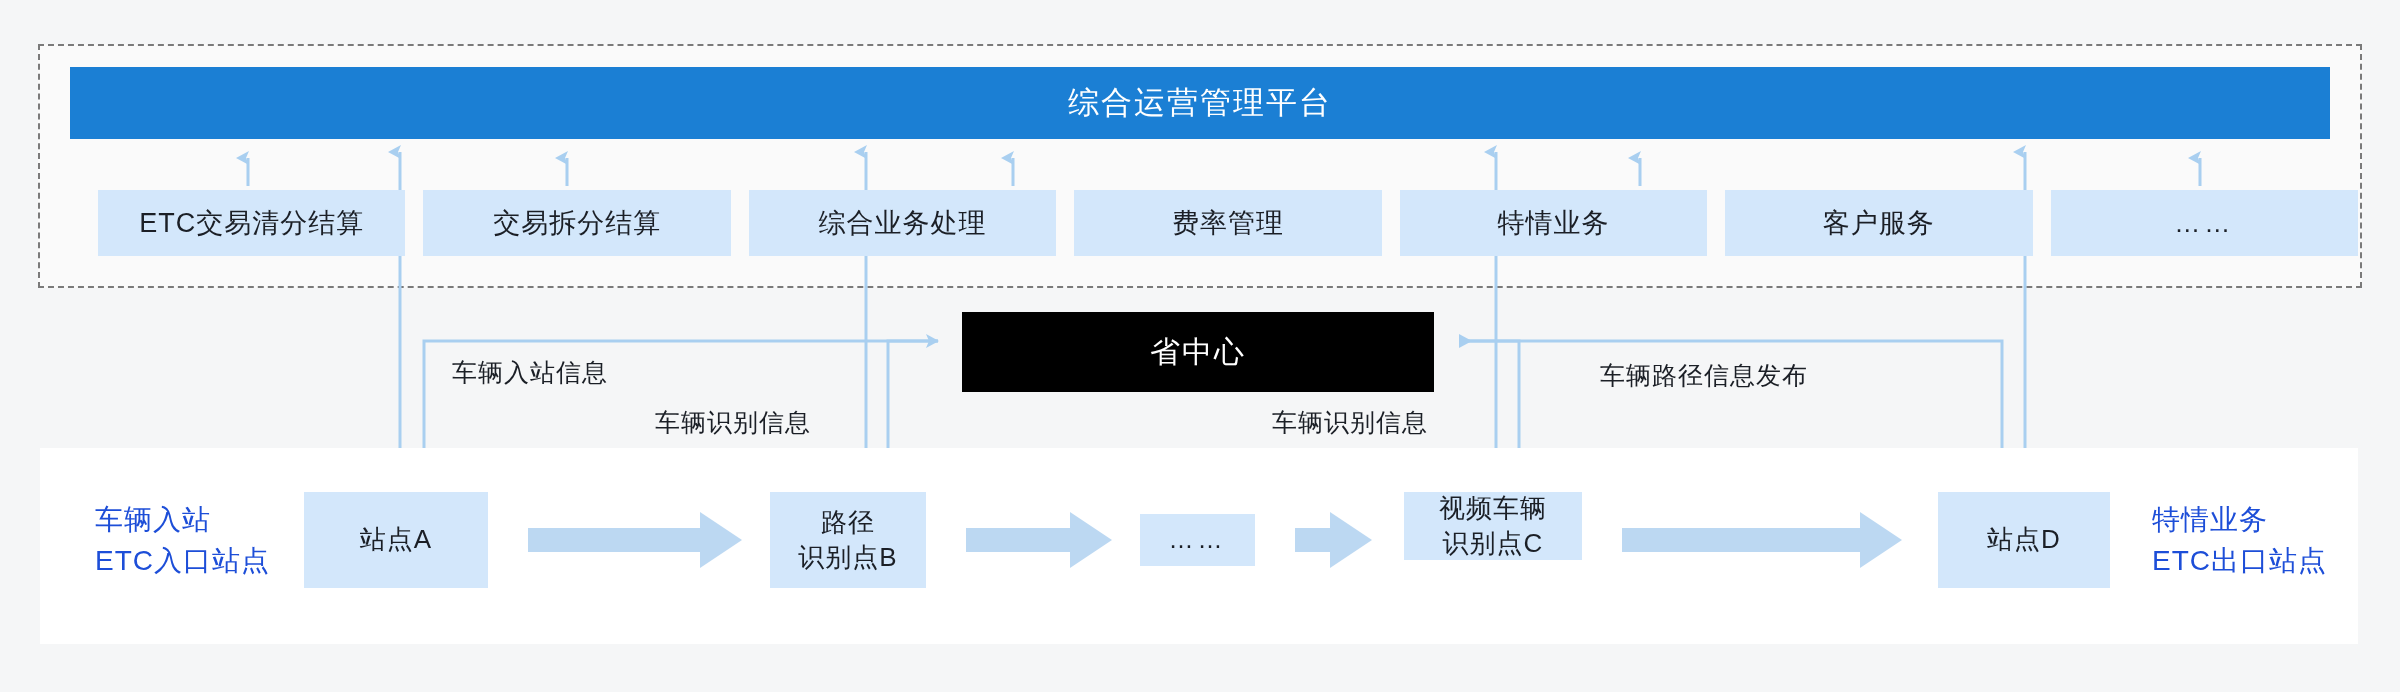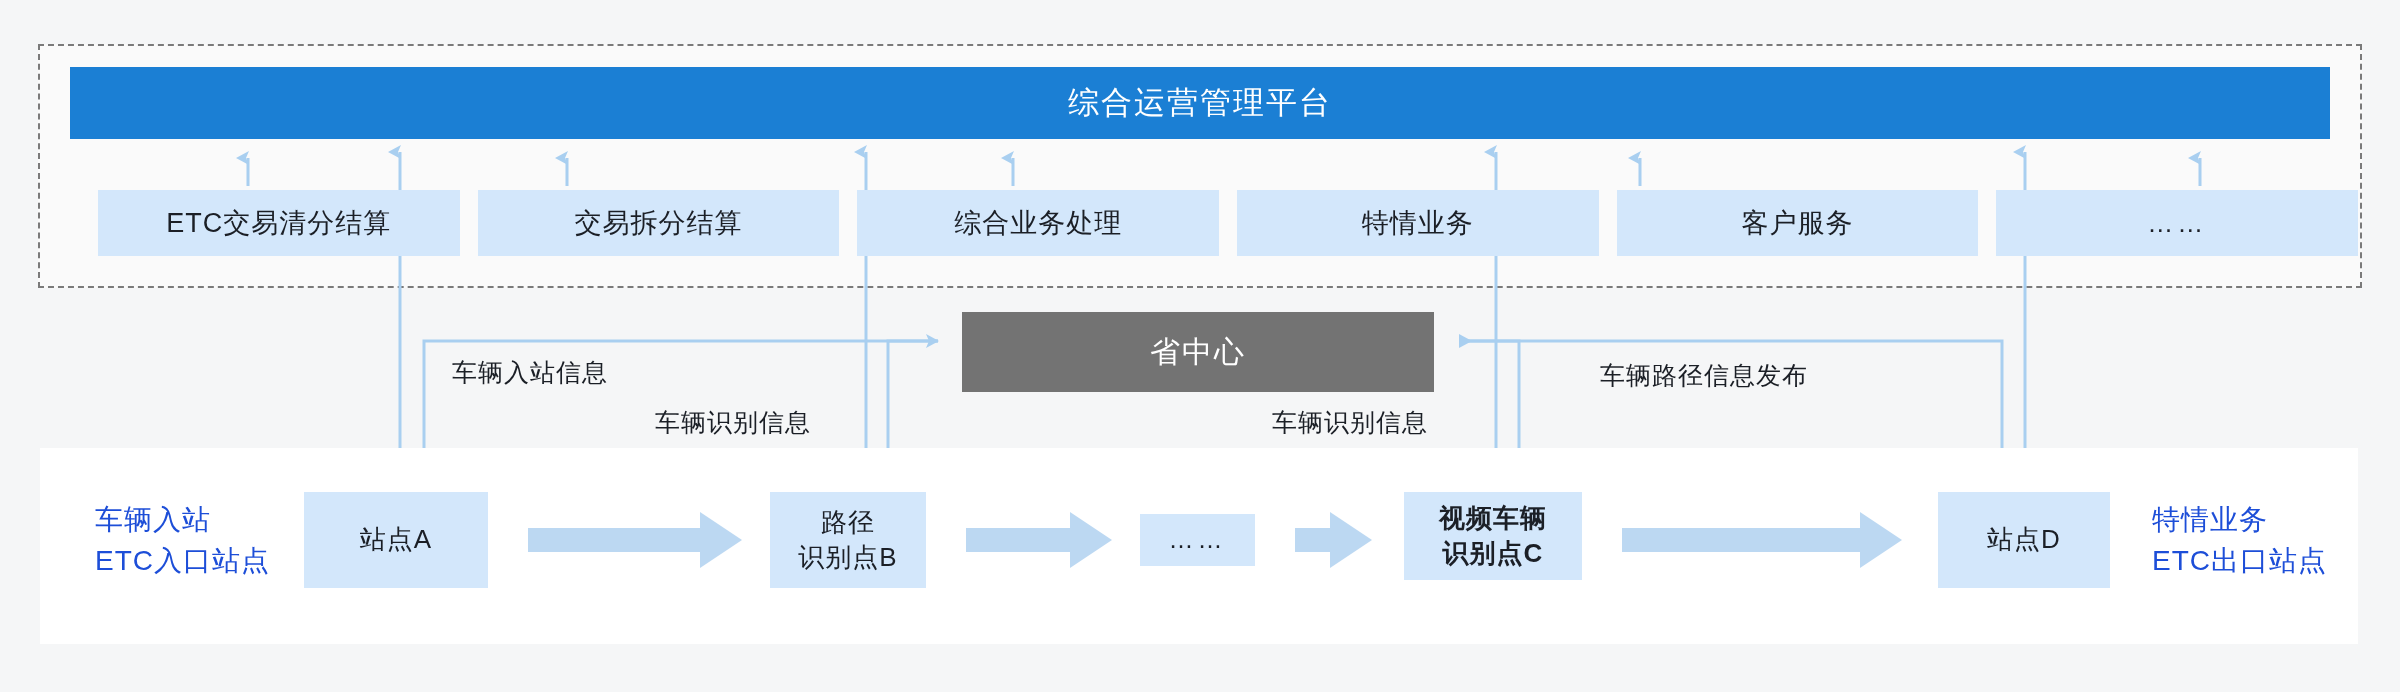--- a/index.html
+++ b/index.html
@@ -73,21 +73,21 @@
     font-size: 26px;
   }
 
   
   .province-box {
     position: absolute;
     left: 962px;
     top: 312px;
     width: 472px;
     height: 80px;
-    background: #737373;
+    background: #000000;
     display: flex;
     align-items: center;
     justify-content: center;
     color: #ffffff;
     font-size: 30px;
     letter-spacing: 2px;
   }
 
   
   .bottom-panel {
@@ -205,20 +205,23 @@
     <div class="module-box">
       <span>ETC交易清分结算</span>
     </div>
     <div class="module-box">
       <span>交易拆分结算</span>
     </div>
     <div class="module-box">
       <span>综合业务处理</span>
     </div>
     <div class="module-box">
+      <span>费率管理</span>
+    </div>
+    <div class="module-box">
       <span>特情业务</span>
     </div>
     <div class="module-box">
       <span>客户服务</span>
     </div>
     <div class="module-box dots">
       <span>……</span>
     </div>
   </div>
 
@@ -250,21 +253,21 @@
   </div>
 
   <div class="node" style="left:304px; top:492px; width:184px; height:96px;">
     <span>站点A</span>
   </div>
 
   <div class="node small-dots" style="left:1140px; top:514px; width:115px; height:52px;">
     <span>……</span>
   </div>
 
-  <div class="node" style="left:1404px; top:492px; width:178px; height:88px;font-weight:bold;">
+  <div class="node" style="left:1404px; top:492px; width:178px; height:68px;">
     <div>
       <div>视频车辆</div>
       <div>识别点C</div>
     </div>
   </div>
 
   <div class="node" style="left:1938px; top:492px; width:172px; height:96px;text-align:center;">
     <span>站点D</span>
   </div>
 

